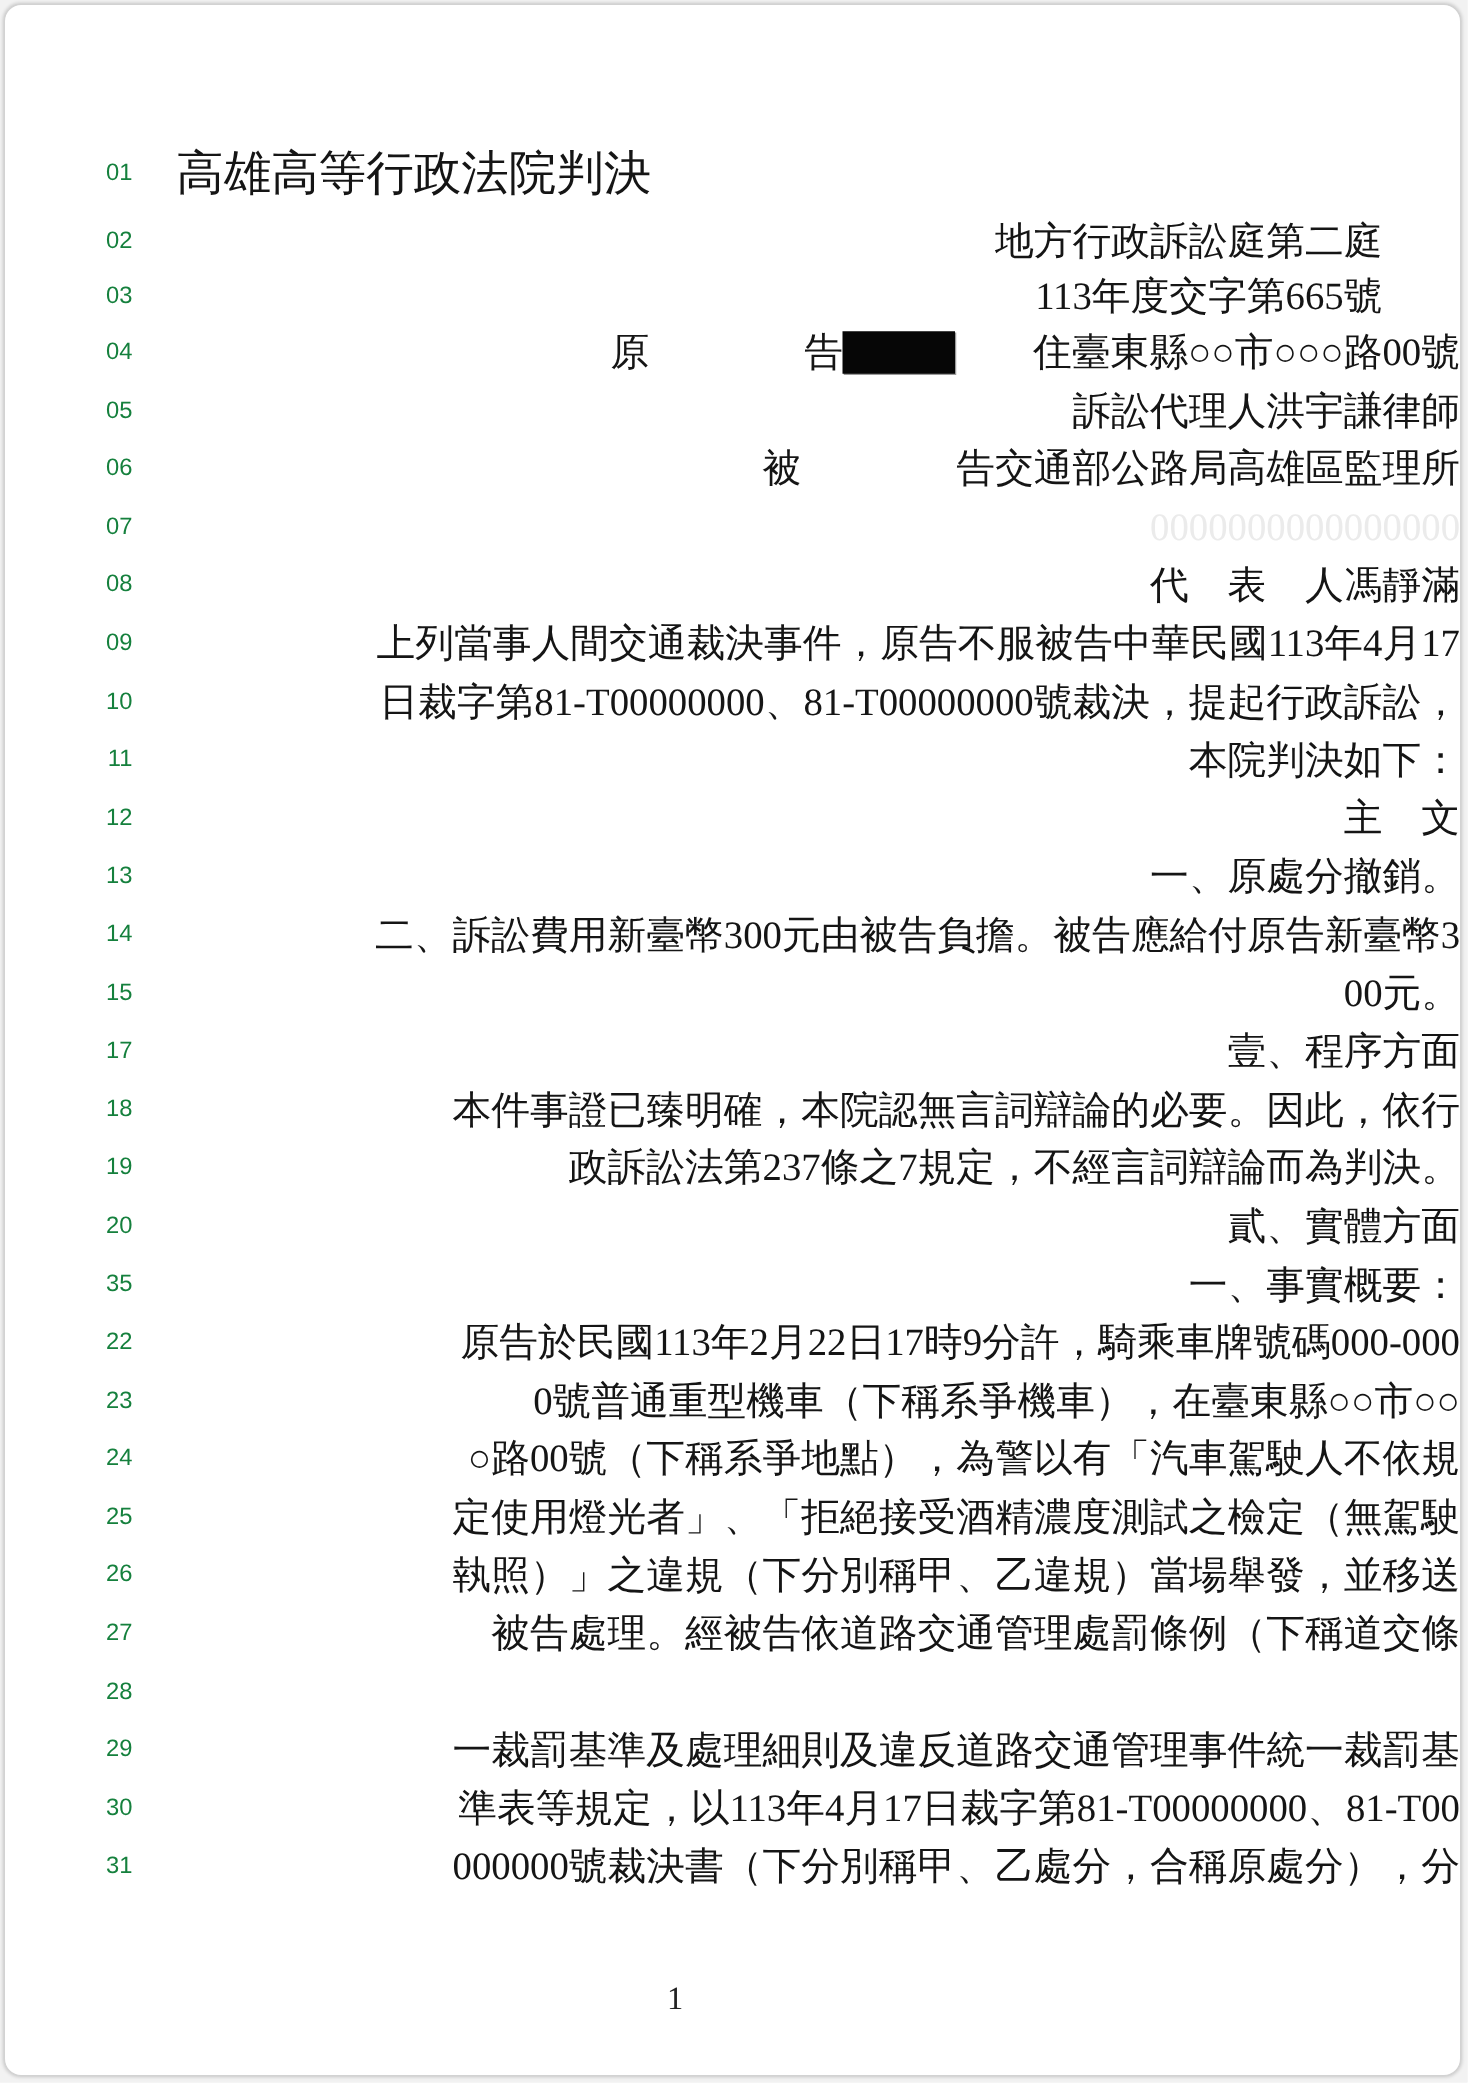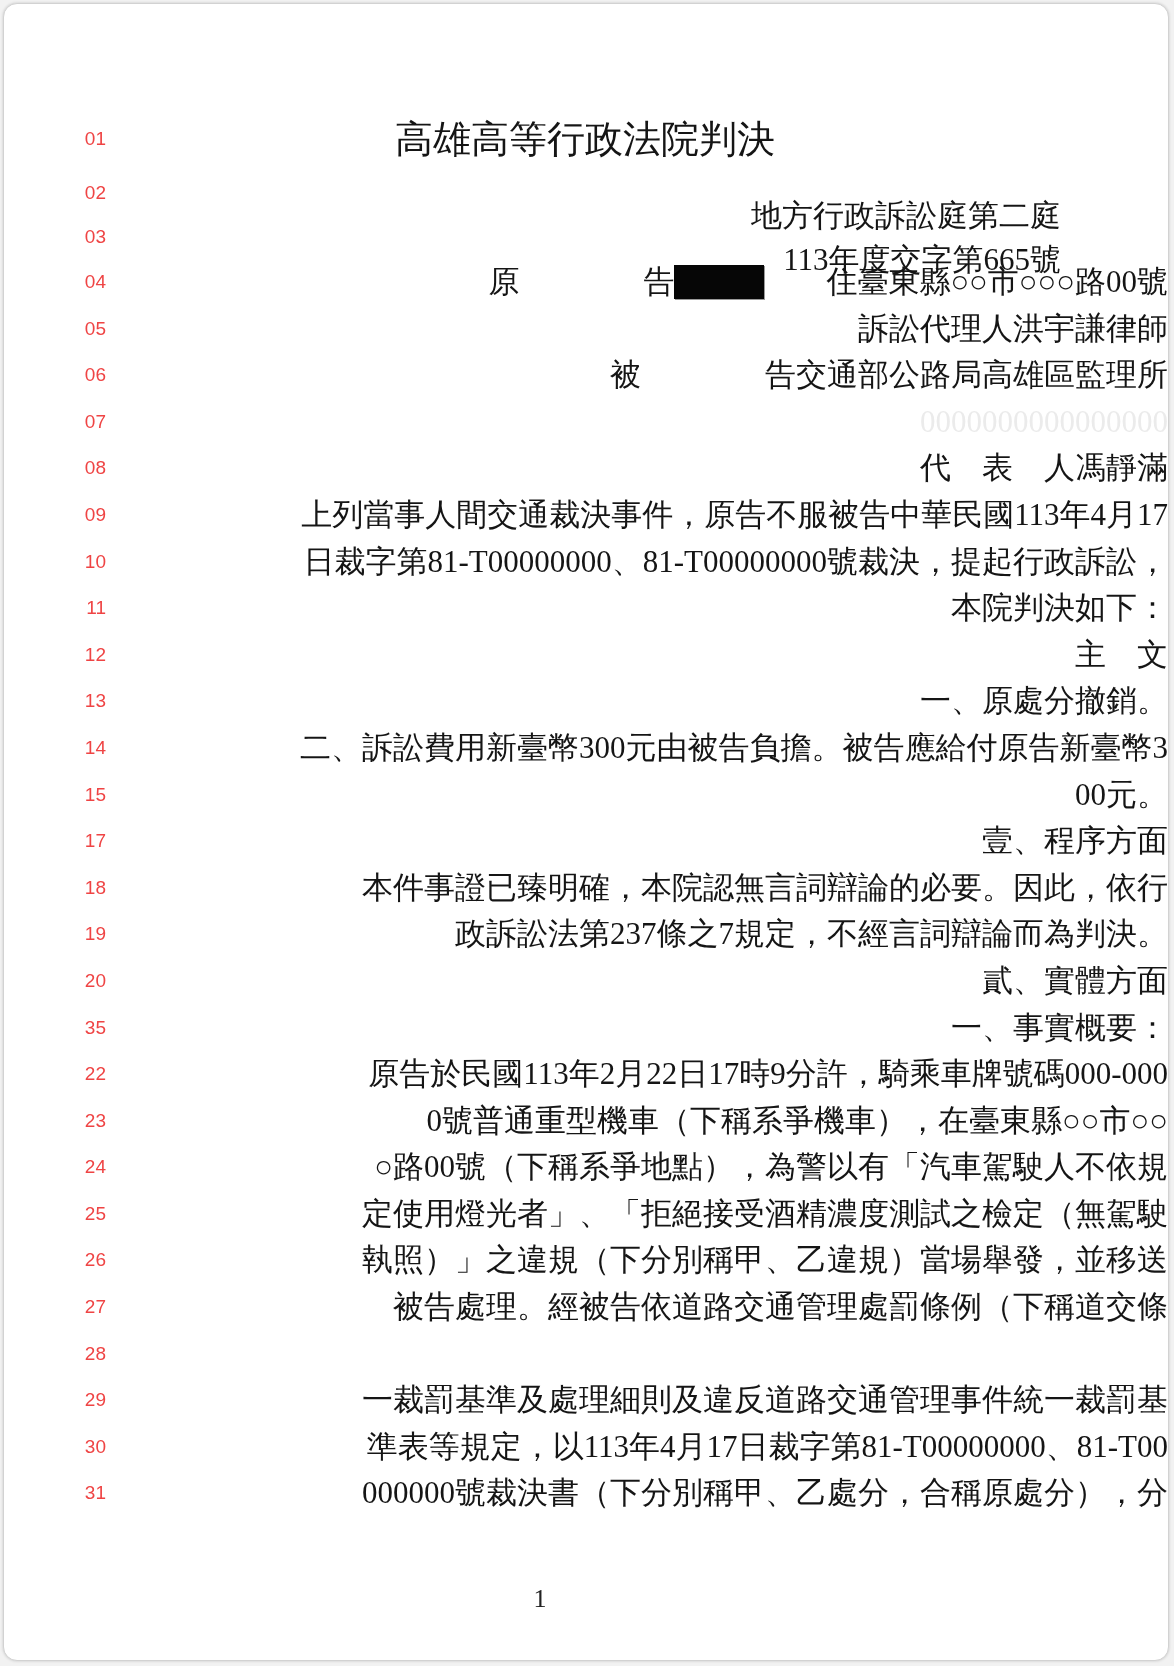--- a/index.html
+++ b/index.html
@@ -32,31 +32,31 @@
     white-space: pre;
   }
   .row.h-title { height: 64px; line-height: 64px; }
   .row.h-sm    { height: 43px; line-height: 43px; }
   .row.h-sm2   { height: 45px; line-height: 45px; gap: 36px; }
   .lnum {
     flex: 0 0 102px;
     text-align: right;
     font-family: "Liberation Sans", "DejaVu Sans", sans-serif;
     font-size: 19px;
-    color: #ef4444;
+    color: #15803d;
   }
   .content {
     flex: 1 1 auto;
     margin-left: 35px;
     font-size: 31px;
     white-space: pre;
     text-align: right;
   }
-  .content.center { text-align: center; padding-right: 139px; }
-  .content.right  { text-align: right;  padding-right: 107px; margin-top: 23px; }
+  .content.center { text-align: left; padding-right: 139px; }
+  .content.right  { text-align: right;  padding-right: 62px; }
   .content.indent2 { padding-left: 68px; }
   .content.title-text { font-size: 38px; }
   .plabel {
     display: inline-block;
     width: 200px;
     white-space: pre;
   }
   .redaction {
     display: inline-block;
     width: 90px;

